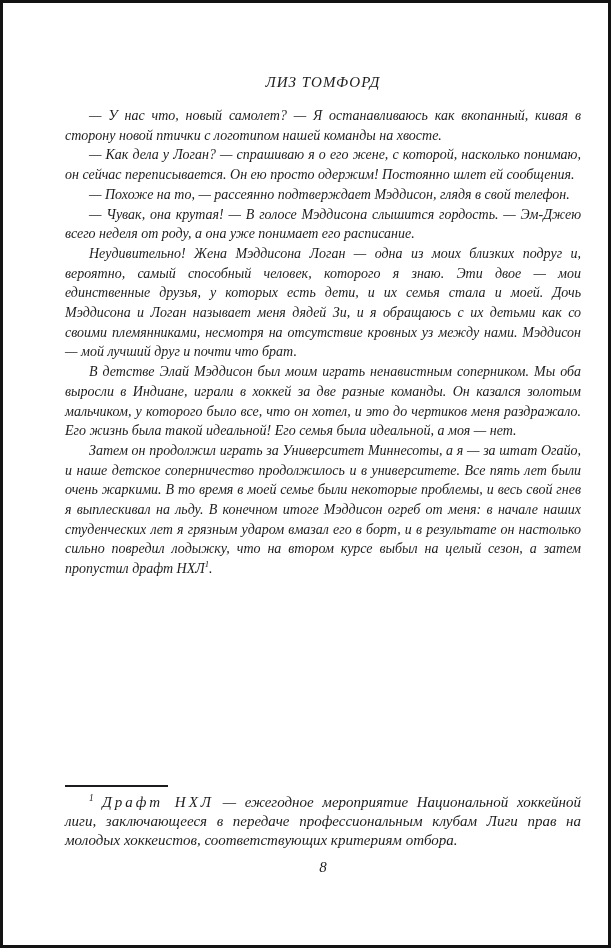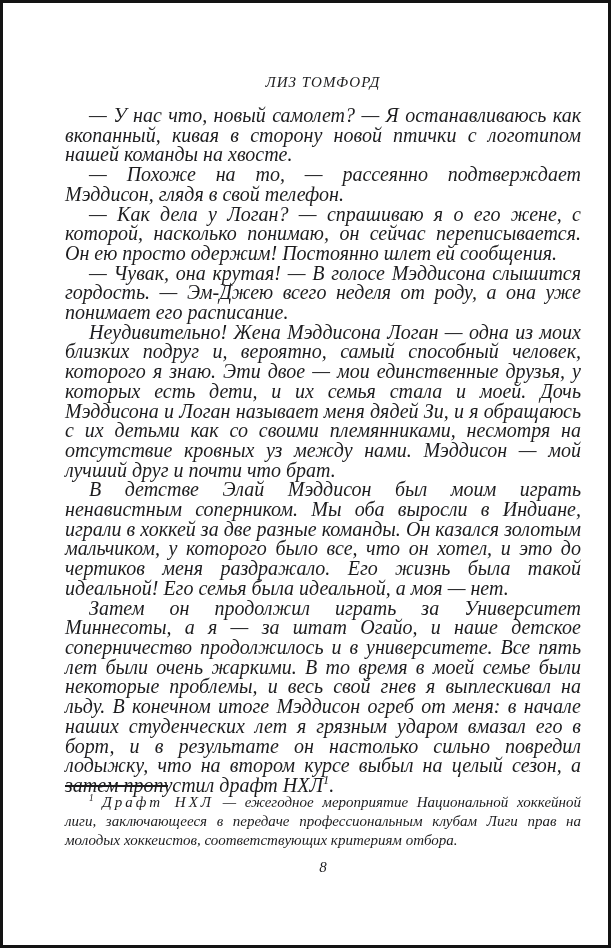--- a/index.html
+++ b/index.html
@@ -27,21 +27,21 @@
     text-align: center;
     font-size: 15px;
     letter-spacing: 1px;
     white-space: nowrap;
   }
   .body-text {
     position: absolute;
     top: 103px;
     left: 62px;
     width: 516px;
-    font-size: 20px;
+    font-size: 14px;
     line-height: 19.7px;
     text-align: justify;
   }
   .para {
     margin: 0;
     text-indent: 24px;
   }
   sup {
     font-size: 0.62em;
     line-height: 0;
@@ -77,22 +77,22 @@
   }
 </style>
 </head>
 <body>
 
 <div class="page">
   <div class="running-title">ЛИЗ ТОМФОРД</div>
 
   <div class="body-text">
       <p class="para"><span>— У нас что, новый самолет? — Я останавливаюсь как вкопанный, кивая в сторону новой птички с логотипом нашей команды на хвосте.</span></p>
+      <p class="para"><span>— Как дела у Логан? — спрашиваю я о его жене, с которой, насколько понимаю, он сейчас переписывается. Он ею просто одержим! Постоянно шлет ей сообщения.</span></p>
       <p class="para"><span>— Похоже на то, — рассеянно подтверждает Мэддисон, глядя в свой телефон.</span></p>
-      <p class="para"><span>— Как дела у Логан? — спрашиваю я о его жене, с которой, насколько понимаю, он сейчас переписывается. Он ею просто одержим! Постоянно шлет ей сообщения.</span></p>
       <p class="para"><span>— Чувак, она крутая! — В голосе Мэддисона слышится гордость. — Эм-Джею всего неделя от роду, а она уже понимает его расписание.</span></p>
       <p class="para"><span>Неудивительно! Жена Мэддисона Логан — одна из моих близких подруг и, вероятно, самый способный человек, которого я знаю. Эти двое — мои единственные друзья, у которых есть дети, и их семья стала и моей. Дочь Мэддисона и Логан называет меня дядей Зи, и я обращаюсь с их детьми как со своими племянниками, несмотря на отсутствие кровных уз между нами. Мэддисон — мой лучший друг и почти что брат.</span></p>
       <p class="para"><span>В детстве Элай Мэддисон был моим играть ненавистным соперником. Мы оба выросли в Индиане, играли в хоккей за две разные команды. Он казался золотым мальчиком, у которого было все, что он хотел, и это до чертиков меня раздражало. Его жизнь была такой идеальной! Его семья была идеальной, а моя — нет.</span></p>
       <p class="para"><span>Затем он продолжил играть за Университет Миннесоты, а я — за штат Огайо, и наше детское соперничество продолжилось и в университете. Все пять лет были очень жаркими. В то время в моей семье были некоторые проблемы, и весь свой гнев я выплескивал на льду. В конечном итоге Мэддисон огреб от меня: в начале наших студенческих лет я грязным ударом вмазал его в борт, и в результате он настолько сильно повредил лодыжку, что на втором курсе выбыл на целый сезон, а затем пропустил драфт НХЛ</span><sup>1</sup><span>.</span></p>
     </div>
 
   <div class="footnote-rule"></div>
 
   <div class="footnote">
       <p class="para"><sup>1</sup><span> </span><span class="spaced">Драфт НХЛ</span><span> — ежегодное мероприятие Национальной хоккейной лиги, заключающееся в передаче профессиональным клубам Лиги прав на молодых хоккеистов, соответствующих критериям отбора.</span></p>

